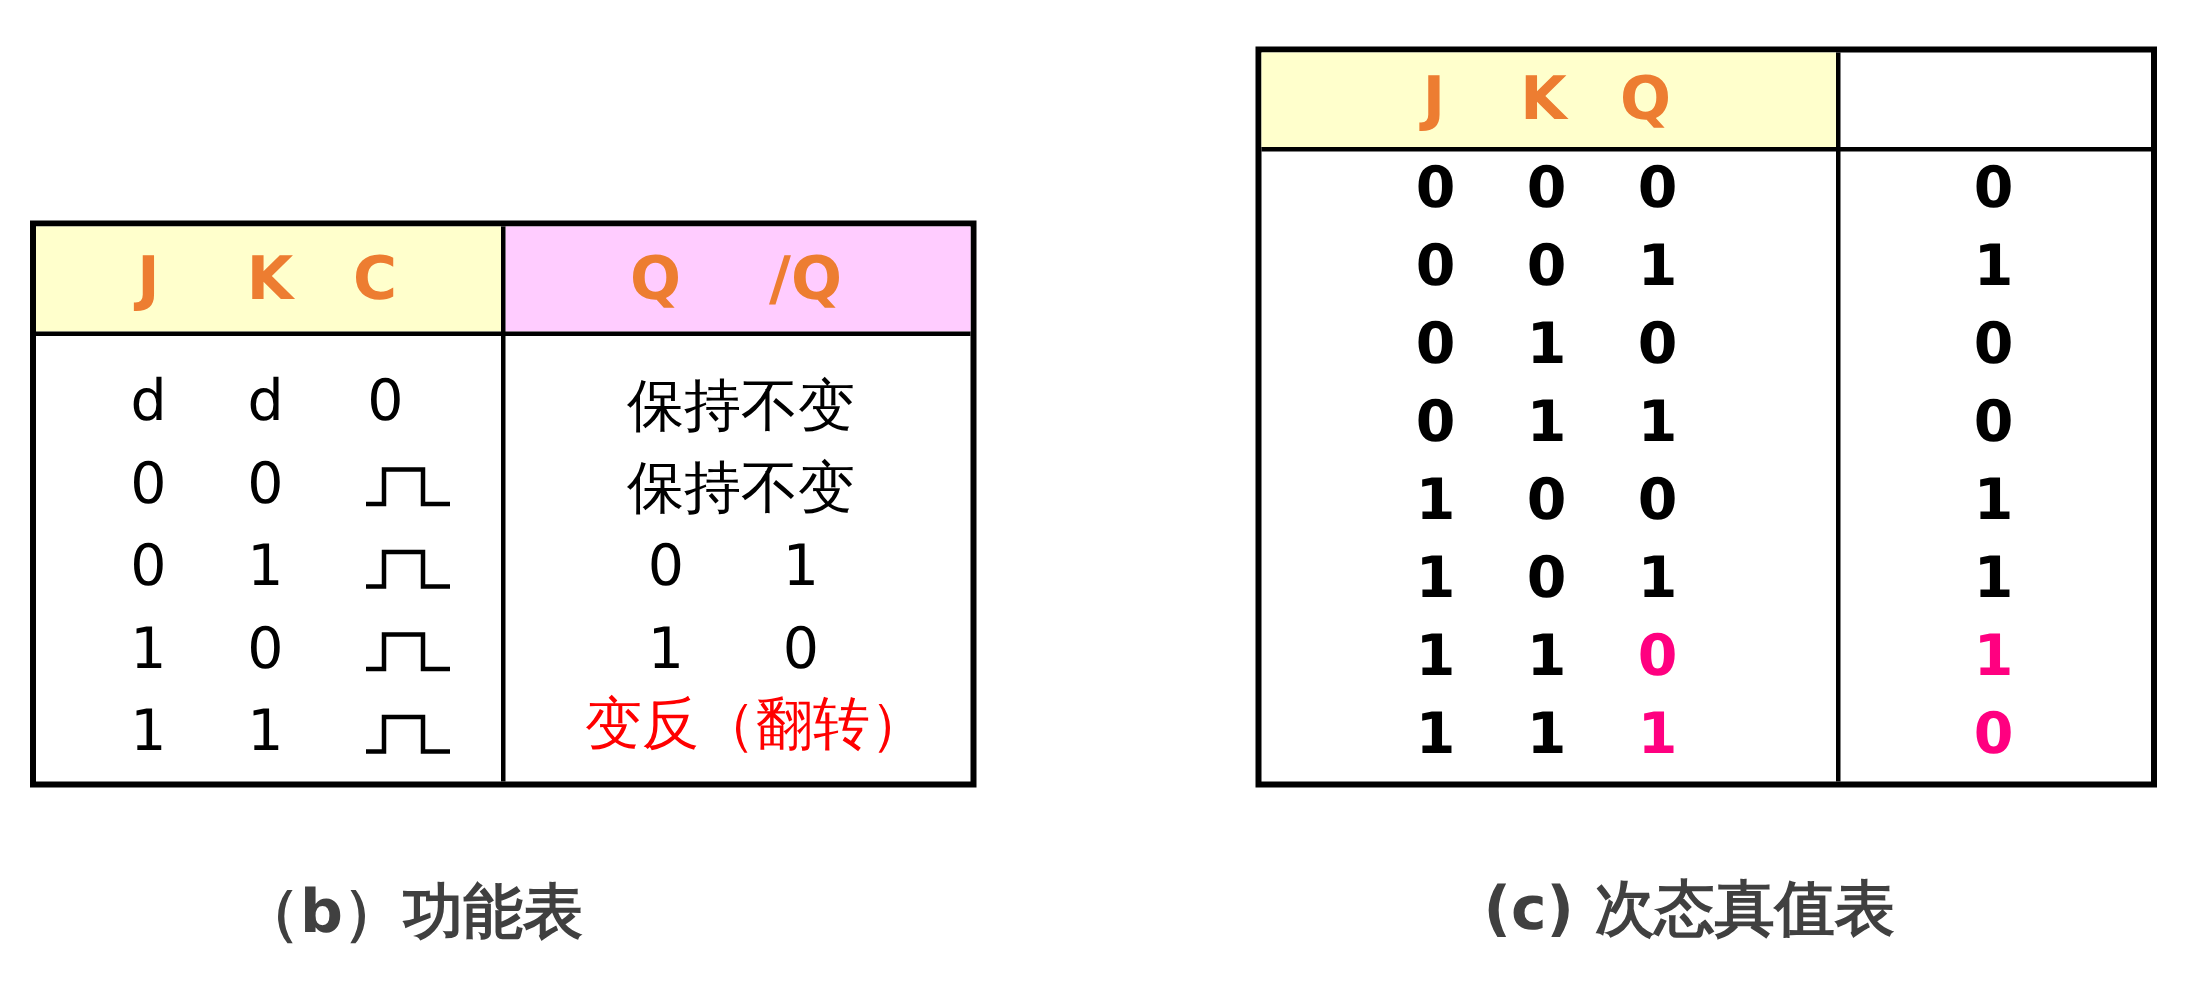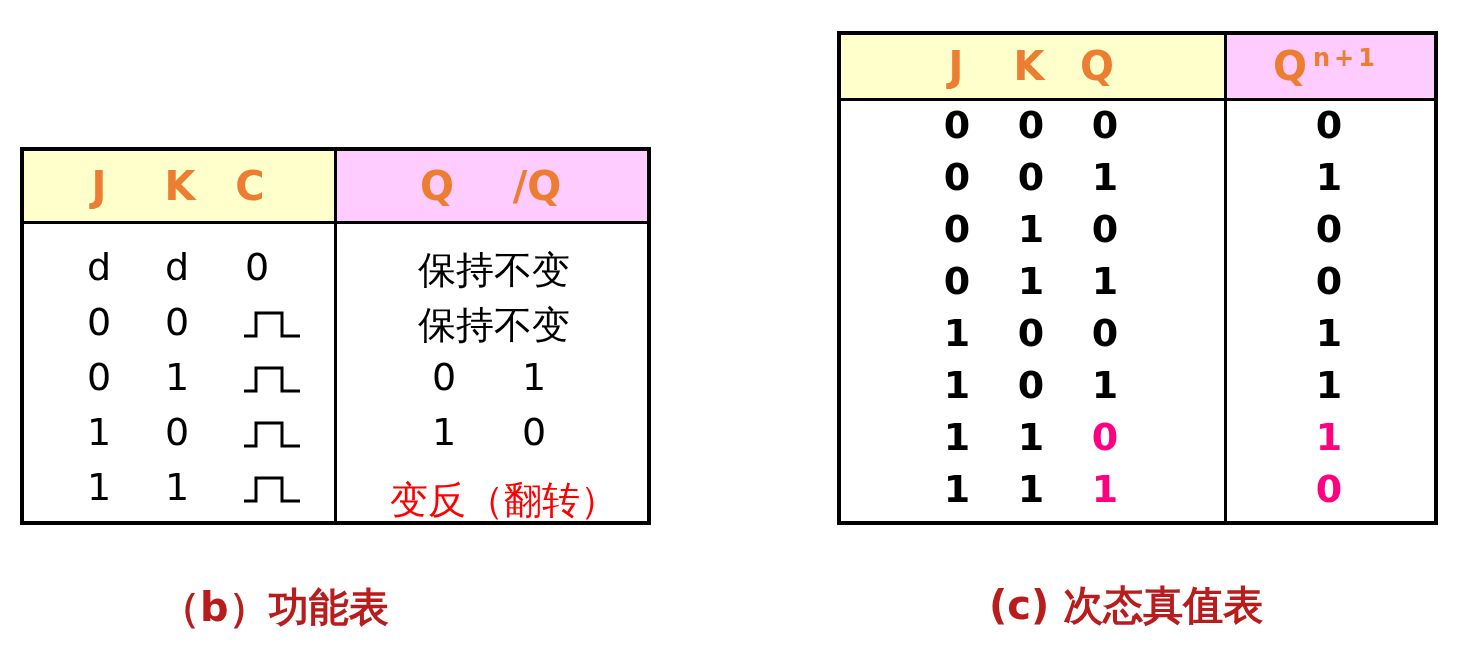--- a/index.html
+++ b/index.html
@@ -6,21 +6,21 @@
   body { width:1465px; height:660px; position:relative; overflow:hidden; font-family:"DejaVu Sans", sans-serif; }
   .tbl { position:absolute; border:4px solid #000; box-sizing:border-box; }
   .hdr { position:absolute; top:0; box-sizing:border-box; color:#ed7d31; font-weight:bold; font-size:40px; }
   .col-sep { position:absolute; top:0; bottom:0; width:3px; background:#000; }
   .row-sep { position:absolute; left:0; right:0; height:3px; background:#000; }
   .cell { position:absolute; text-align:center; }
   .b-cell { font-size:38px; color:#000; }
   .c-cell { font-size:38px; font-weight:bold; color:#000; }
   .red { color:#ff0000; }
   .pink { color:#ff0080; }
-  .caption { position:absolute; color:#b91c1c; font-weight:bold; font-size:40px; }
+  .caption { position:absolute; color:#404040; font-weight:bold; font-size:40px; }
   .pulse { position:absolute; width:60px; height:30px; }
 </style>
 </head>
 <body>
 
 <div class="tbl" style="left:20px; top:147px; width:631px; height:378px;">
   <div class="hdr" style="left:0; width:310px; height:70px; background:#ffffcc;">
     <span class="cell" style="left:60px; top:12px; width:30px;">J</span>
     <span class="cell" style="left:136px; top:12px; width:40px;">K</span>
     <span class="cell" style="left:206px; top:12px; width:40px;">C</span>
@@ -58,35 +58,30 @@
       <polyline points="2,27 14,27 14,4 40,4 40,27 58,27" fill="none" stroke="#000" stroke-width="3"></polyline>
     </svg>
   <span class="cell b-cell" style="left:400px; top:259px; width:40px;">1</span>
   <span class="cell b-cell" style="left:490px; top:259px; width:40px;">0</span>
 
   <span class="cell b-cell" style="left:60px; top:314px; width:30px;">1</span>
   <span class="cell b-cell" style="left:138px; top:314px; width:30px;">1</span>
   <svg class="pulse" style="left:218px; top:323px;" viewBox="0 0 60 30">
       <polyline points="2,27 14,27 14,4 40,4 40,27 58,27" fill="none" stroke="#000" stroke-width="3"></polyline>
     </svg>
-  <span class="cell b-cell red" style="left:313px; top:324px; width:334px;">变反（翻转）</span>
+  <span class="cell b-cell red" style="left:313px; top:306px; width:334px;">变反（翻转）</span>
 </div>
 
 <div class="caption" style="left:160px; top:580px;">（b）功能表</div>
 
 <div class="tbl" style="left:837px; top:31px; width:601px; height:494px;">
   <div class="hdr" style="left:0; width:383px; height:63px; background:#ffffcc;">
     <span class="cell" style="left:100px; top:8px; width:30px;">J</span>
     <span class="cell" style="left:168px; top:8px; width:40px;">K</span>
     <span class="cell" style="left:234px; top:8px; width:44px;">Q</span>
-  </div>
-  <div class="hdr" style="left:386px; right:0; height:63px; background:#ffccff;">
-    <span style="position:absolute; left:46px; top:8px;">
-      <span>Q</span><sup style="font-size:24px; letter-spacing:4px; margin-left:6px;">n+1</sup>
-    </span>
   </div>
   <div class="col-sep" style="left:383px;"></div>
   <div class="row-sep" style="top:63px;"></div>
 
   <div style="position:absolute; left:0; right:0; top:68px;">
 
     <div style="position:absolute; top:0; left:0; right:0; height:52px;">
       <span class="cell c-cell" style="left:98px; width:36px;">0</span>
       <span class="cell c-cell" style="left:172px; width:36px;">0</span>
       <span class="cell c-cell" style="left:246px; width:36px;">0</span>

